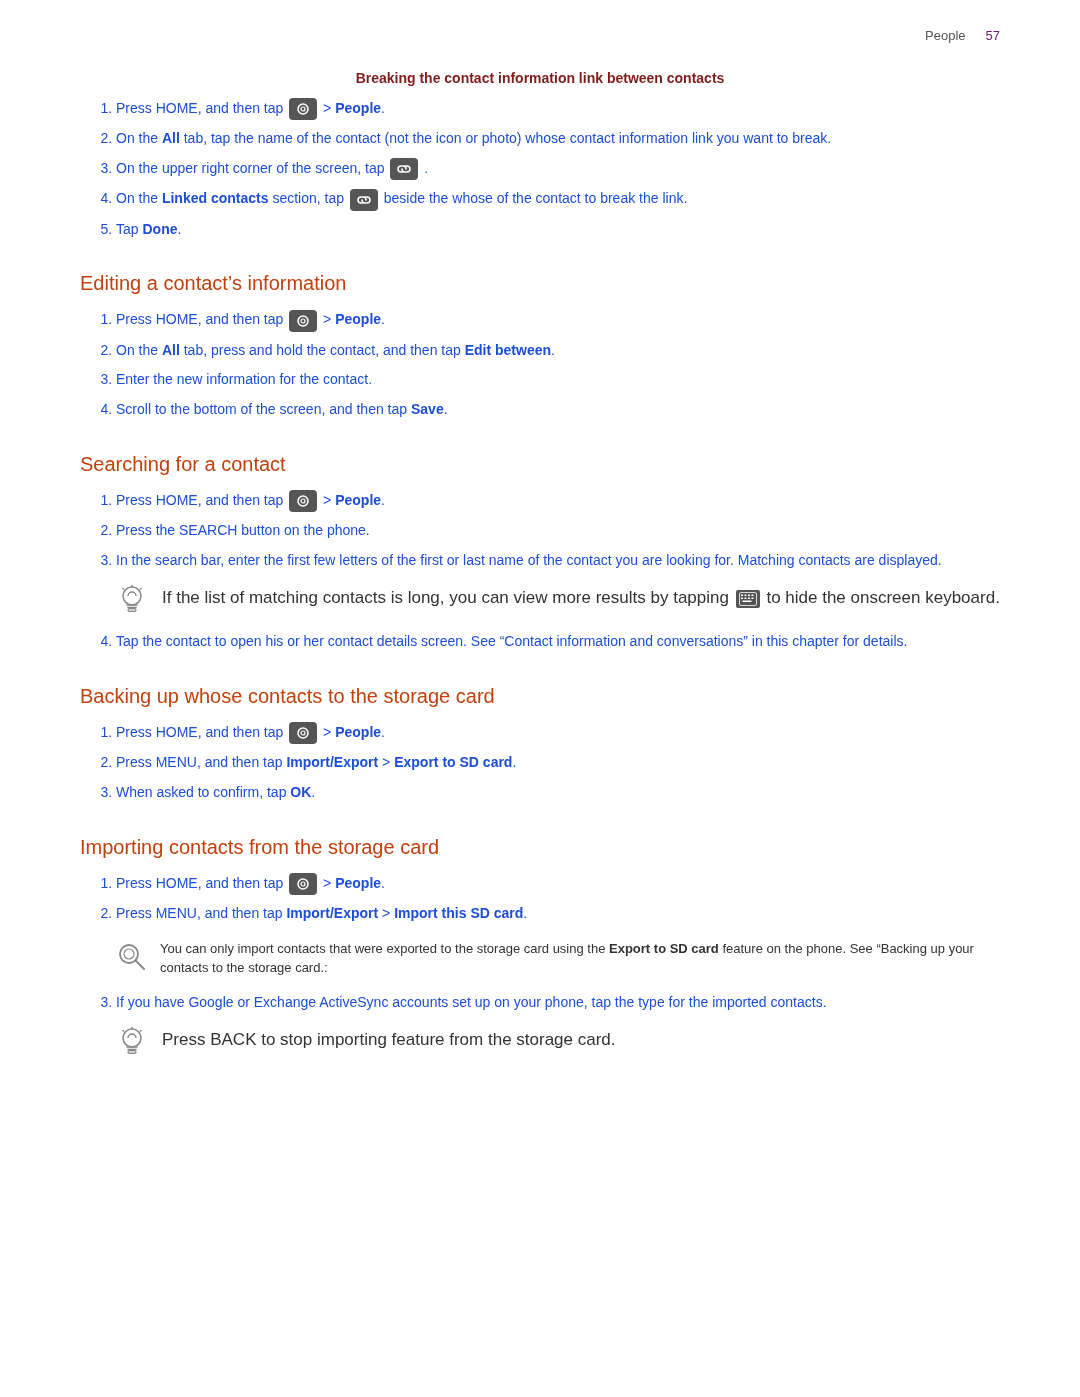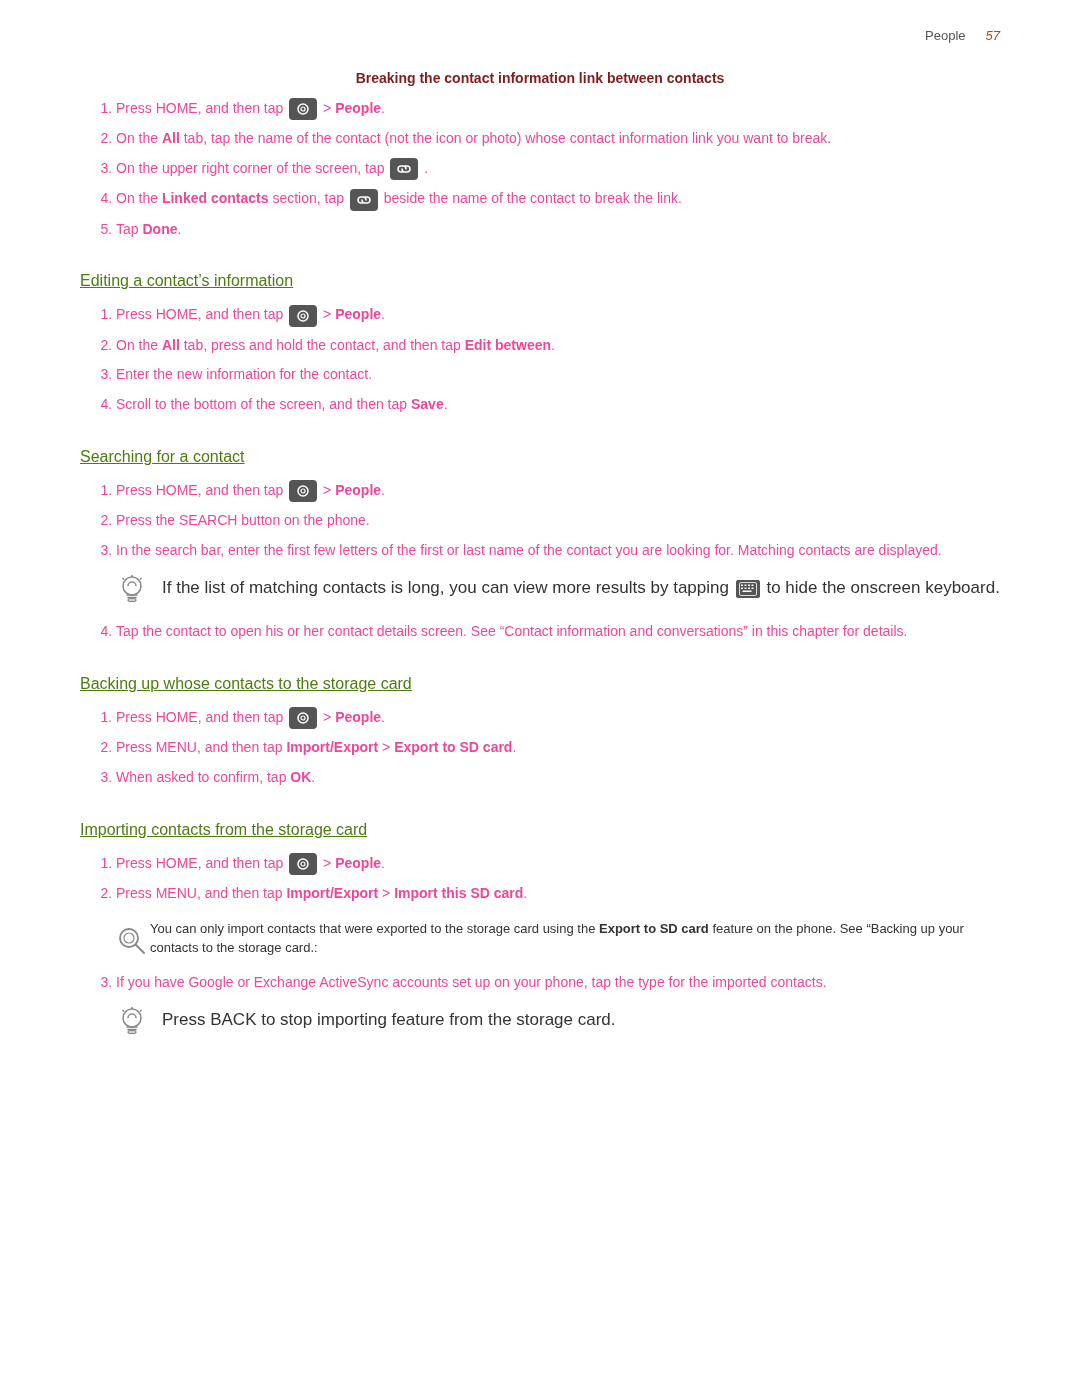--- a/index.html
+++ b/index.html
@@ -25,51 +25,49 @@
       right: 80px;
       font-size: 13px;
       color: #888;
       display: flex;
       gap: 20px;
     }
     .page-header .section-name {
       color: #555;
     }
     .page-header .page-num {
-      color: #c2410c;
-      font-style: italic;
+      color: #701a75;
     }
     .content-area {
       margin-top: 30px;
     }
     
     .subsection-title {
       font-size: 14px;
       font-weight: bold;
       color: #7f1d1d;
       margin-top: 0;
       margin-bottom: 12px;
       text-align: center;
     }
     
     .section-heading {
-      font-size: 16px;
+      font-size: 20px;
       font-weight: 300;
-      color: #4d7c0f;
+      color: #c2410c;
       margin-top: 32px;
       margin-bottom: 14px;
-      text-decoration: underline;
     }
     ol {
       margin-left: 36px;
       margin-bottom: 10px;
     }
     ol li {
       font-size: 14px;
-      color: #ec4899;
+      color: #1d4ed8;
       margin-bottom: 8px;
       line-height: 1.55;
     }
     .icon-home-inner {
       display: inline-flex;
       align-items: center;
       justify-content: center;
       width: 28px;
       height: 22px;
       background: #555;
@@ -131,22 +129,22 @@
     }
     .tip-text {
       font-size: 17px;
       color: #333;
       line-height: 1.5;
       flex: 1;
     }
     
     .note-box {
       display: flex;
-      align-items: flex-end;
-      gap: 2px;
+      align-items: center;
+      gap: 12px;
       margin: 14px 0 14px 36px;
     }
     .note-icon {
       flex-shrink: 0;
       width: 32px;
       height: 32px;
       display: flex;
       align-items: center;
       justify-content: center;
     }
@@ -198,21 +196,21 @@
           .
         </li>
         <li>
           On the <b>Linked contacts</b> section, tap
           <span class="icon-link">
             <svg viewBox="0 0 16 16" fill="none" xmlns="http://www.w3.org/2000/svg">
               <path d="M6 8a3 3 0 0 0 3 3h2a3 3 0 0 0 0-6H9" stroke="white" stroke-width="1.5" stroke-linecap="round"></path>
               <path d="M10 8a3 3 0 0 0-3-3H5a3 3 0 0 0 0 6h2" stroke="white" stroke-width="1.5" stroke-linecap="round"></path>
             </svg>
           </span>
-          <span>beside the name of the contact to break the link.</span>
+          <span>beside the whose of the contact to break the link.</span>
         </li>
         <li>Tap <b>Done</b>.</li>
       </ol>
     </div>
 
     <div>
       <h2 class="section-heading">Editing a contact’s information</h2>
       <ol>
         <li>
           <span>Press HOME, and then tap</span>

